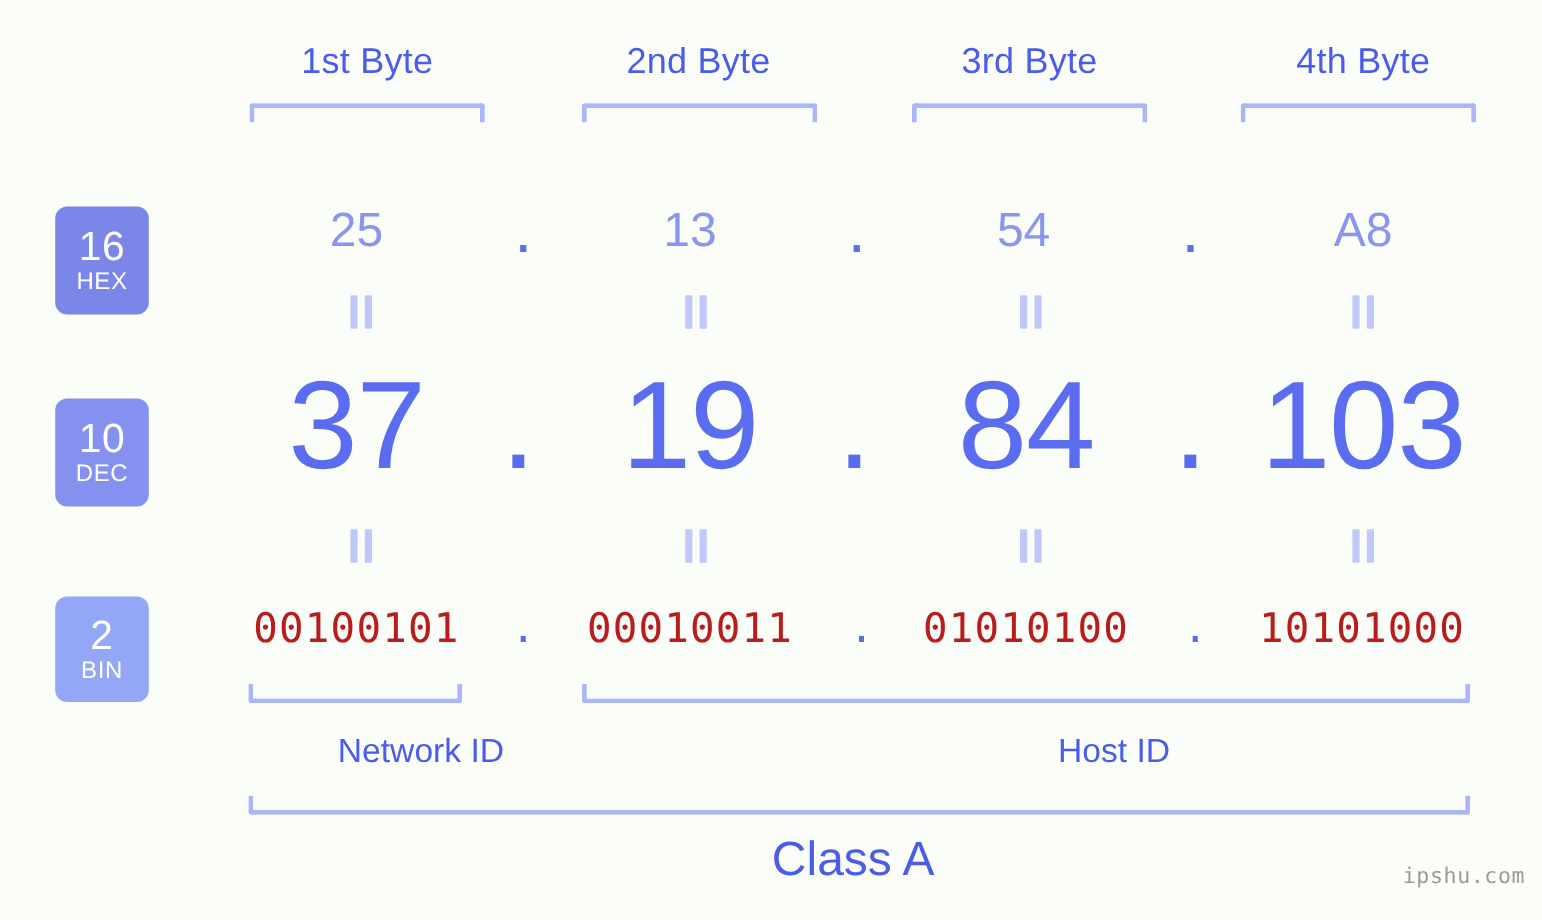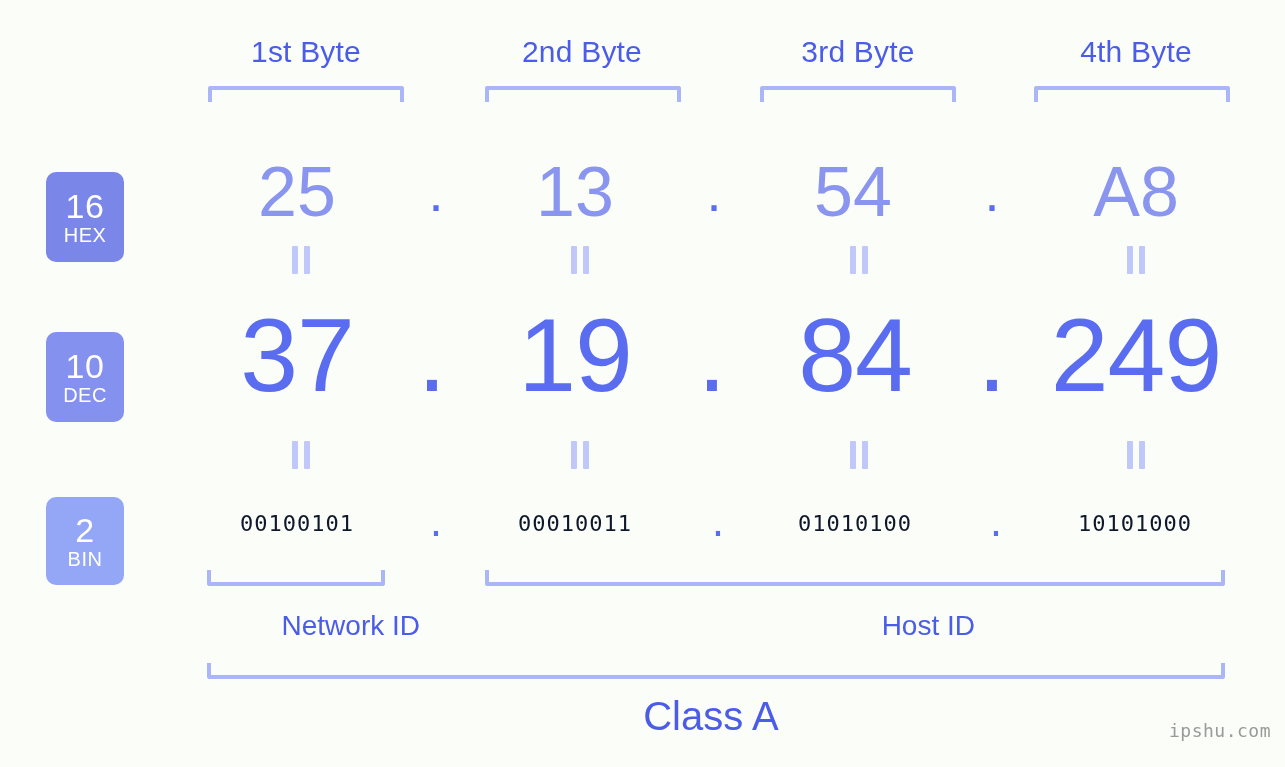--- a/index.html
+++ b/index.html
@@ -86,21 +86,21 @@
     width: 1285px;
   }
   .cell {
     position: absolute;
     text-align: center;
   }
 
   
   .row-hex { top: 152px; height: 80px; }
   .hex-val {
-    font-size: 70px;
+    font-size: 40px;
     line-height: 80px;
     color: #8995ee;
     font-family: "Liberation Sans", sans-serif;
     font-weight: 400;
   }
   .hex-dot {
     font-size: 54px;
     line-height: 80px;
     color: #5a6cf0;
     font-family: "Liberation Sans", sans-serif;
@@ -136,23 +136,23 @@
   .dec-dot {
     font-size: 104px;
     line-height: 126px;
     color: #5a6cf0;
     font-family: "Liberation Sans", sans-serif;
   }
 
   
   .row-bin { top: 492px; height: 64px; }
   .bin-val {
-    font-size: 22px;
+    font-size: 34px;
     line-height: 64px;
-    color: #0f172a;
+    color: #b91c1c;
     font-family: "DejaVu Sans Mono", monospace;
     letter-spacing: 1px;
   }
   .bin-dot {
     font-size: 34px;
     line-height: 64px;
     color: #5a6cf0;
     font-family: "DejaVu Sans Mono", monospace;
   }
 
@@ -250,21 +250,21 @@
       <span class="b2"></span>
   </div>
 
   <div class="row row-dec">
     <div class="cell dec-val" style="left:186px;width:222px;">37</div>
     <div class="cell dec-dot" style="left:404px;width:56px;">.</div>
     <div class="cell dec-val" style="left:464px;width:222px;">19</div>
     <div class="cell dec-dot" style="left:684px;width:56px;">.</div>
     <div class="cell dec-val" style="left:744px;width:222px;">84</div>
     <div class="cell dec-dot" style="left:964px;width:56px;">.</div>
-    <div class="cell dec-val" style="left:1016px;width:240px;">249</div>
+    <div class="cell dec-val" style="left:1016px;width:240px;">103</div>
   </div>
 
   <div class="eqbar" style="left:288px;top:441px;">
     <span class="b1"></span>
       <span class="b2"></span>
   </div>
   <div class="eqbar" style="left:567px;top:441px;">
     <span class="b1"></span>
       <span class="b2"></span>
   </div>

